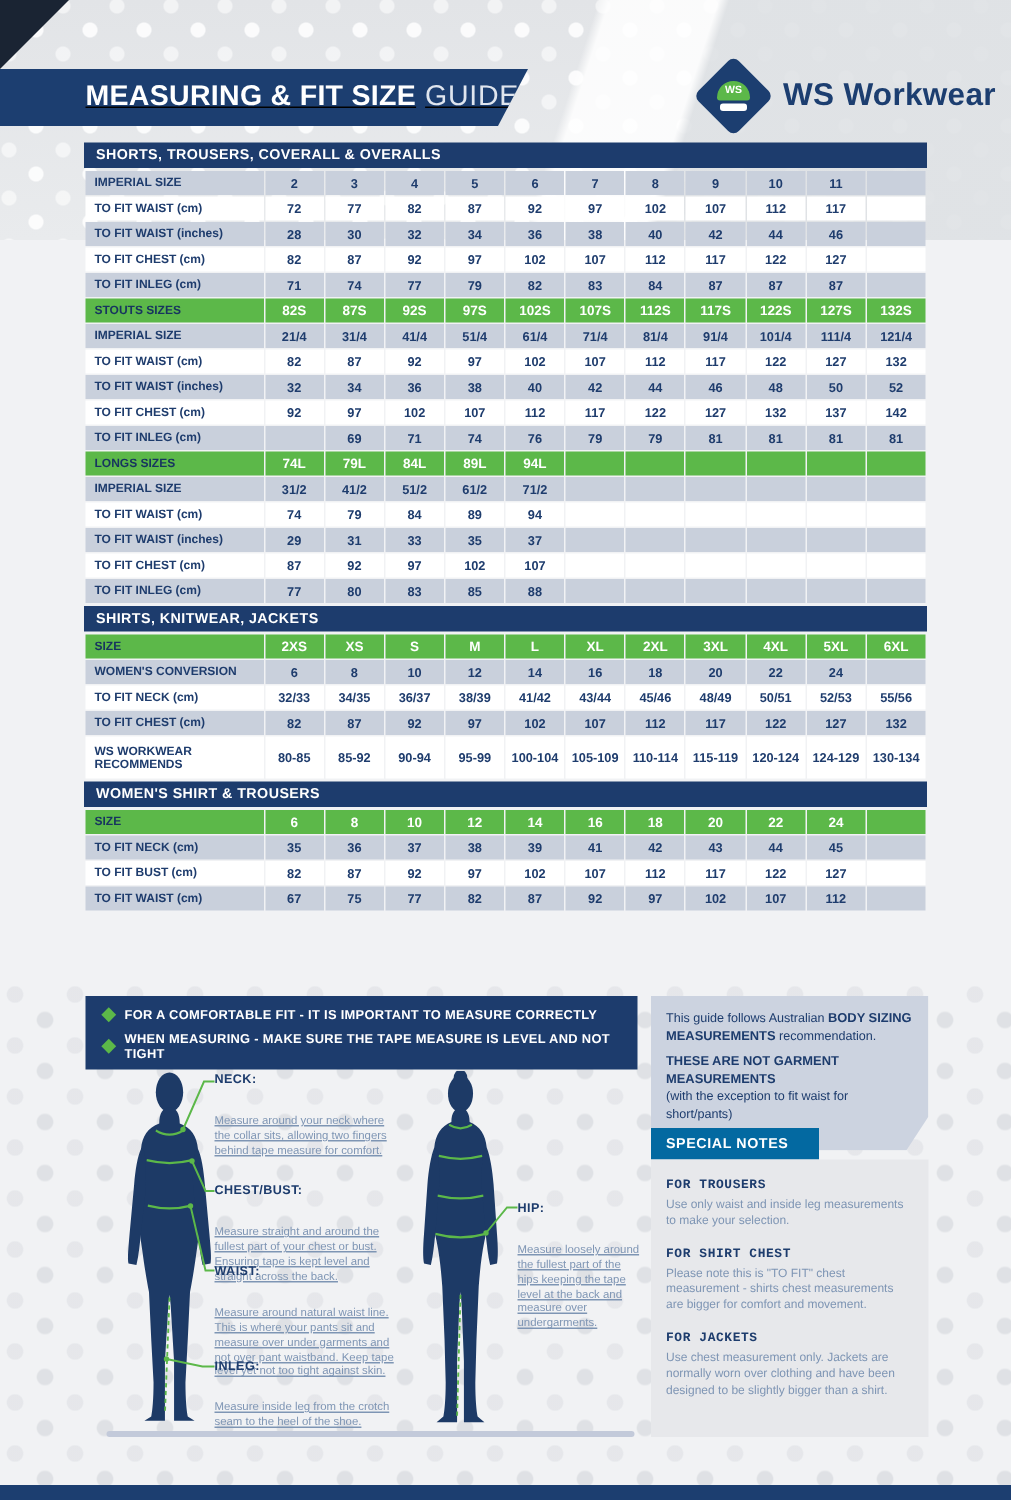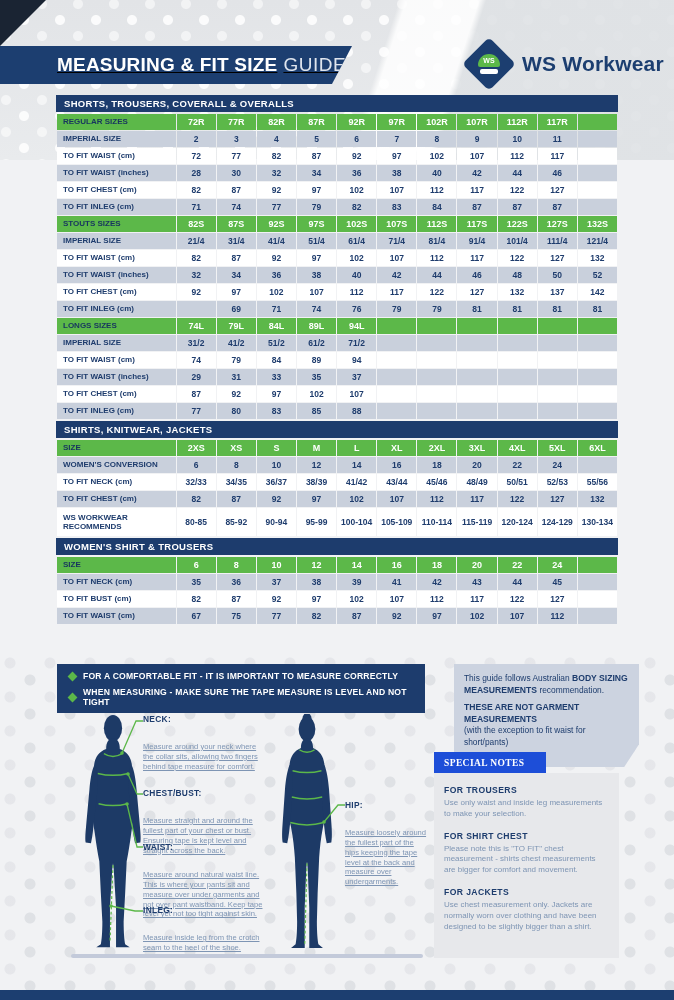--- a/index.html
+++ b/index.html
@@ -70,28 +70,28 @@
   .c-text{color:#7e95b4;font-size:7.6px;line-height:1.3;margin-top:18px;text-decoration:underline;}
   .c-neck{left:86px;top:2px;}
   .c-chest{left:86px;top:76px;}
   .c-waist{left:86px;top:130px;width:124px;}
   .c-inleg{left:86px;top:193px;}
   .c-hip{left:288px;top:88px;width:82px;}
 
   
   .info-box{position:absolute;left:377px;top:0;width:185px;height:103px;background:#ccd3e0;
     clip-path:polygon(0 0,100% 0,100% 78%,92% 100%,0 100%);
-    padding:9px 10px;color:#1d3c6d;font-size:8.4px;line-height:1.35;margin-left:20px;}
+    padding:9px 10px;color:#1d3c6d;font-size:8.4px;line-height:1.35;}
   .info-box b{font-size:8.6px;}
   .info-gap{height:6px;}
-  .sn-tab{position:absolute;left:377px;top:88px;width:112px;height:21px;background:#1d4ed8;color:#fff;
-    font-weight:bold;font-size:9.5px;letter-spacing:.4px;display:flex;align-items:center;padding-left:10px;font-family:Liberation Serif, serif;}
+  .sn-tab{position:absolute;left:377px;top:88px;width:112px;height:21px;background:#0369a1;color:#fff;
+    font-weight:bold;font-size:9.5px;letter-spacing:.4px;display:flex;align-items:center;padding-left:10px;}
   .notes{position:absolute;left:377px;top:109px;width:185px;height:185px;background:#e7e8eb;padding:12px 10px;}
   .note{margin-bottom:11px;}
-  .note h4{margin:0 0 3px 0;color:#1d3c6d;font-size:8.6px;letter-spacing:.4px;}
+  .note h4{margin:0 0 3px 0;color:#1d3c6d;font-size:8.6px;letter-spacing:.4px;font-family:Liberation Mono, monospace;}
   .note p{margin:0;color:#7e95b4;font-size:8px;line-height:1.35;}
 
   .footer-bar{position:absolute;left:0;bottom:0;width:674px;height:10px;background:#1c3e70;}
 </style>
 </head>
 <body>
 
 <div class="page">
   <div class="bg-top"></div>
   <div class="bg-bottom"></div>
@@ -122,34 +122,20 @@
           <col style="width: 7.127%;">
           <col style="width: 7.127%;">
           <col style="width: 7.127%;">
           <col style="width: 7.127%;">
           <col style="width: 7.127%;">
           <col style="width: 7.127%;">
           <col style="width: 7.127%;">
           <col style="width: 7.127%;">
         </colgroup>
         <tbody>
-          <tr class="g-row">
-            <td class="lbl">REGULAR SIZES</td>
-            <td>72R</td>
-            <td>77R</td>
-            <td>82R</td>
-            <td>87R</td>
-            <td>92R</td>
-            <td>97R</td>
-            <td>102R</td>
-            <td>107R</td>
-            <td>112R</td>
-            <td>117R</td>
-            <td></td>
-          </tr>
           <tr class="row-gray">
             <td class="lbl">IMPERIAL SIZE</td>
             <td>2</td>
             <td>3</td>
             <td>4</td>
             <td>5</td>
             <td>6</td>
             <td>7</td>
             <td>8</td>
             <td>9</td>

